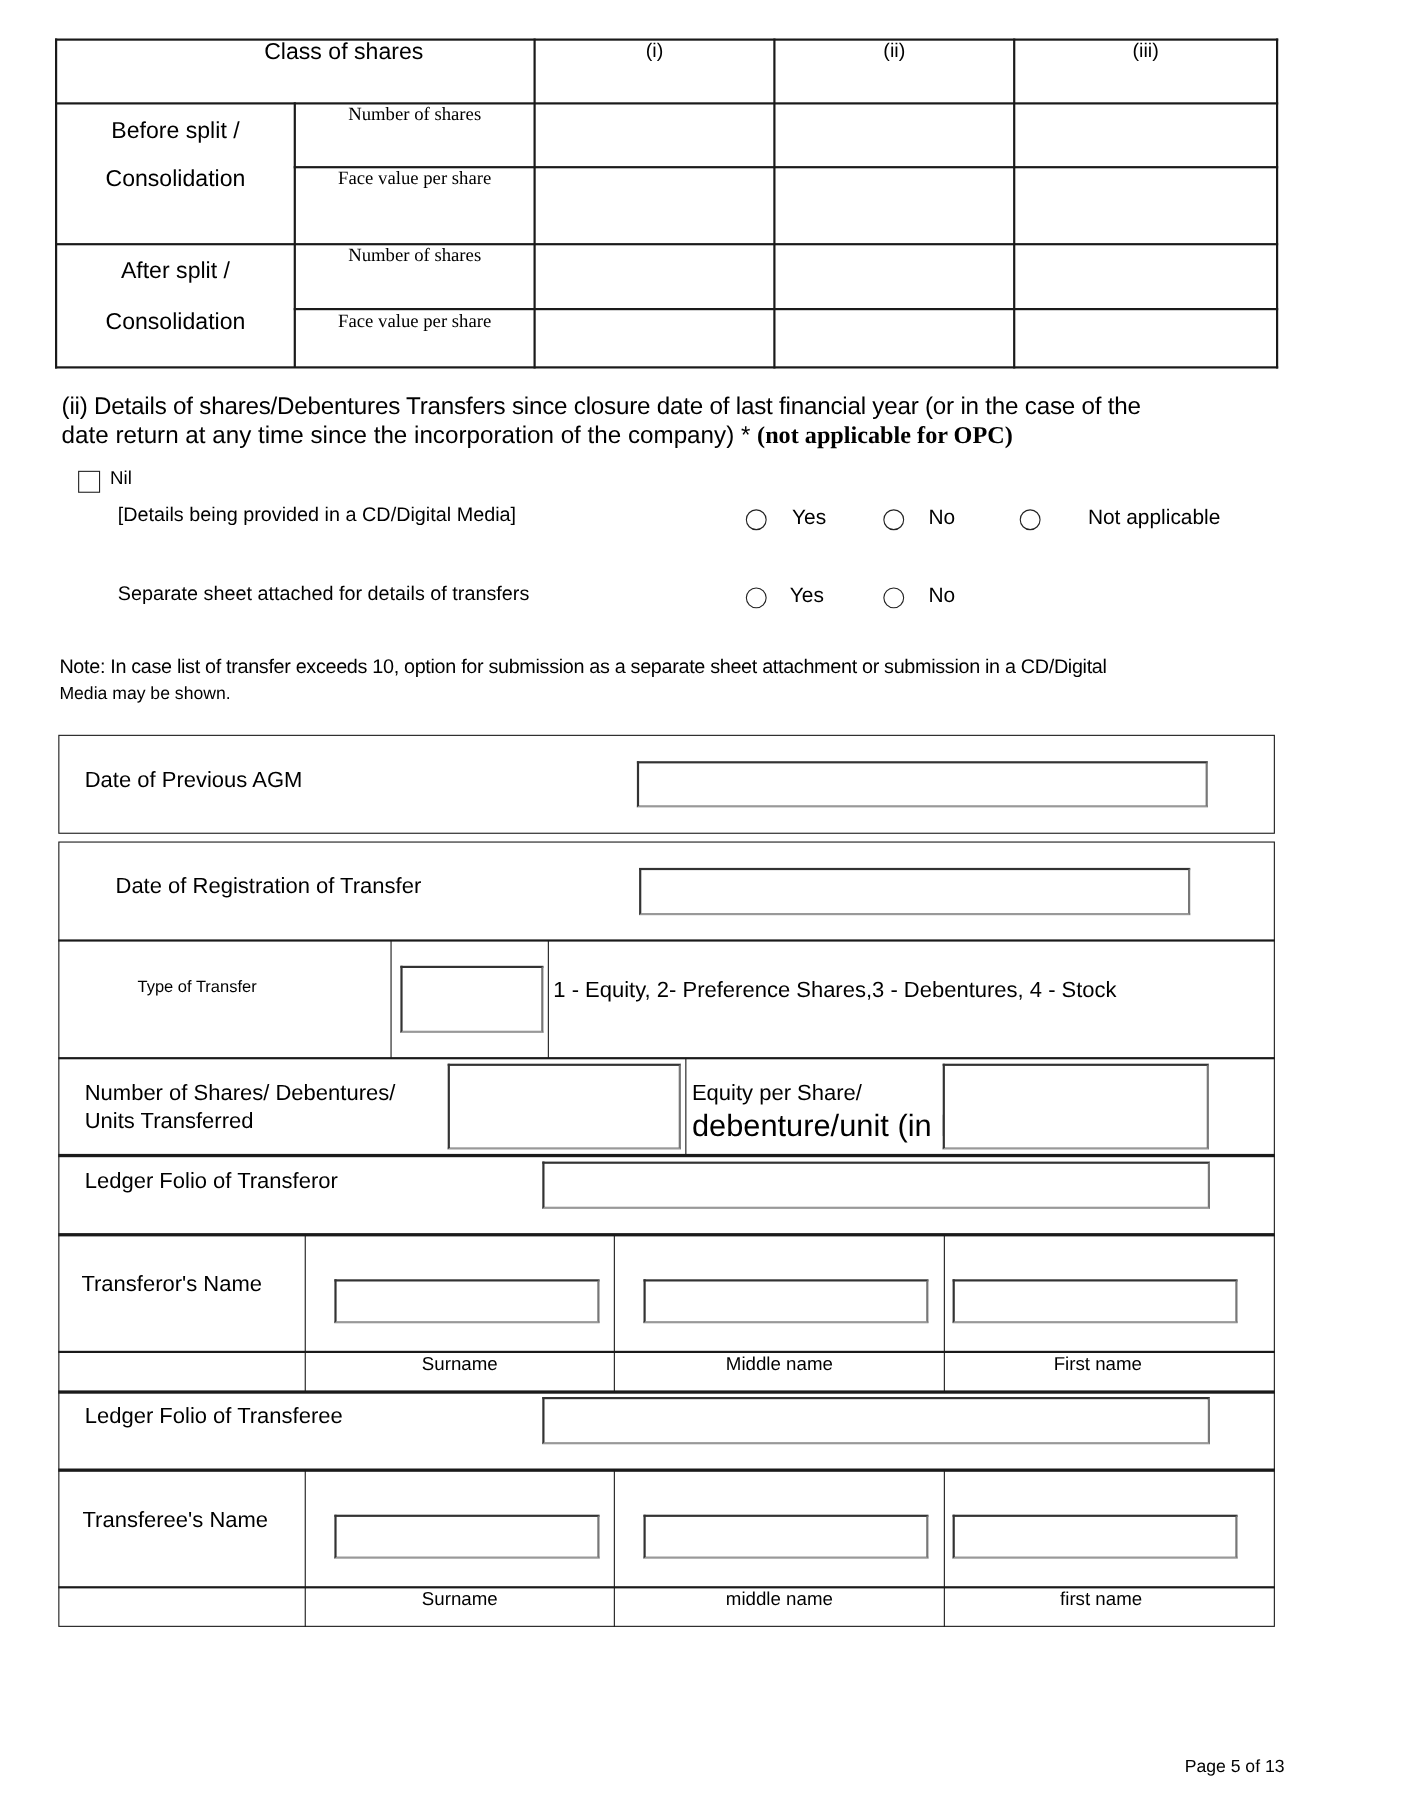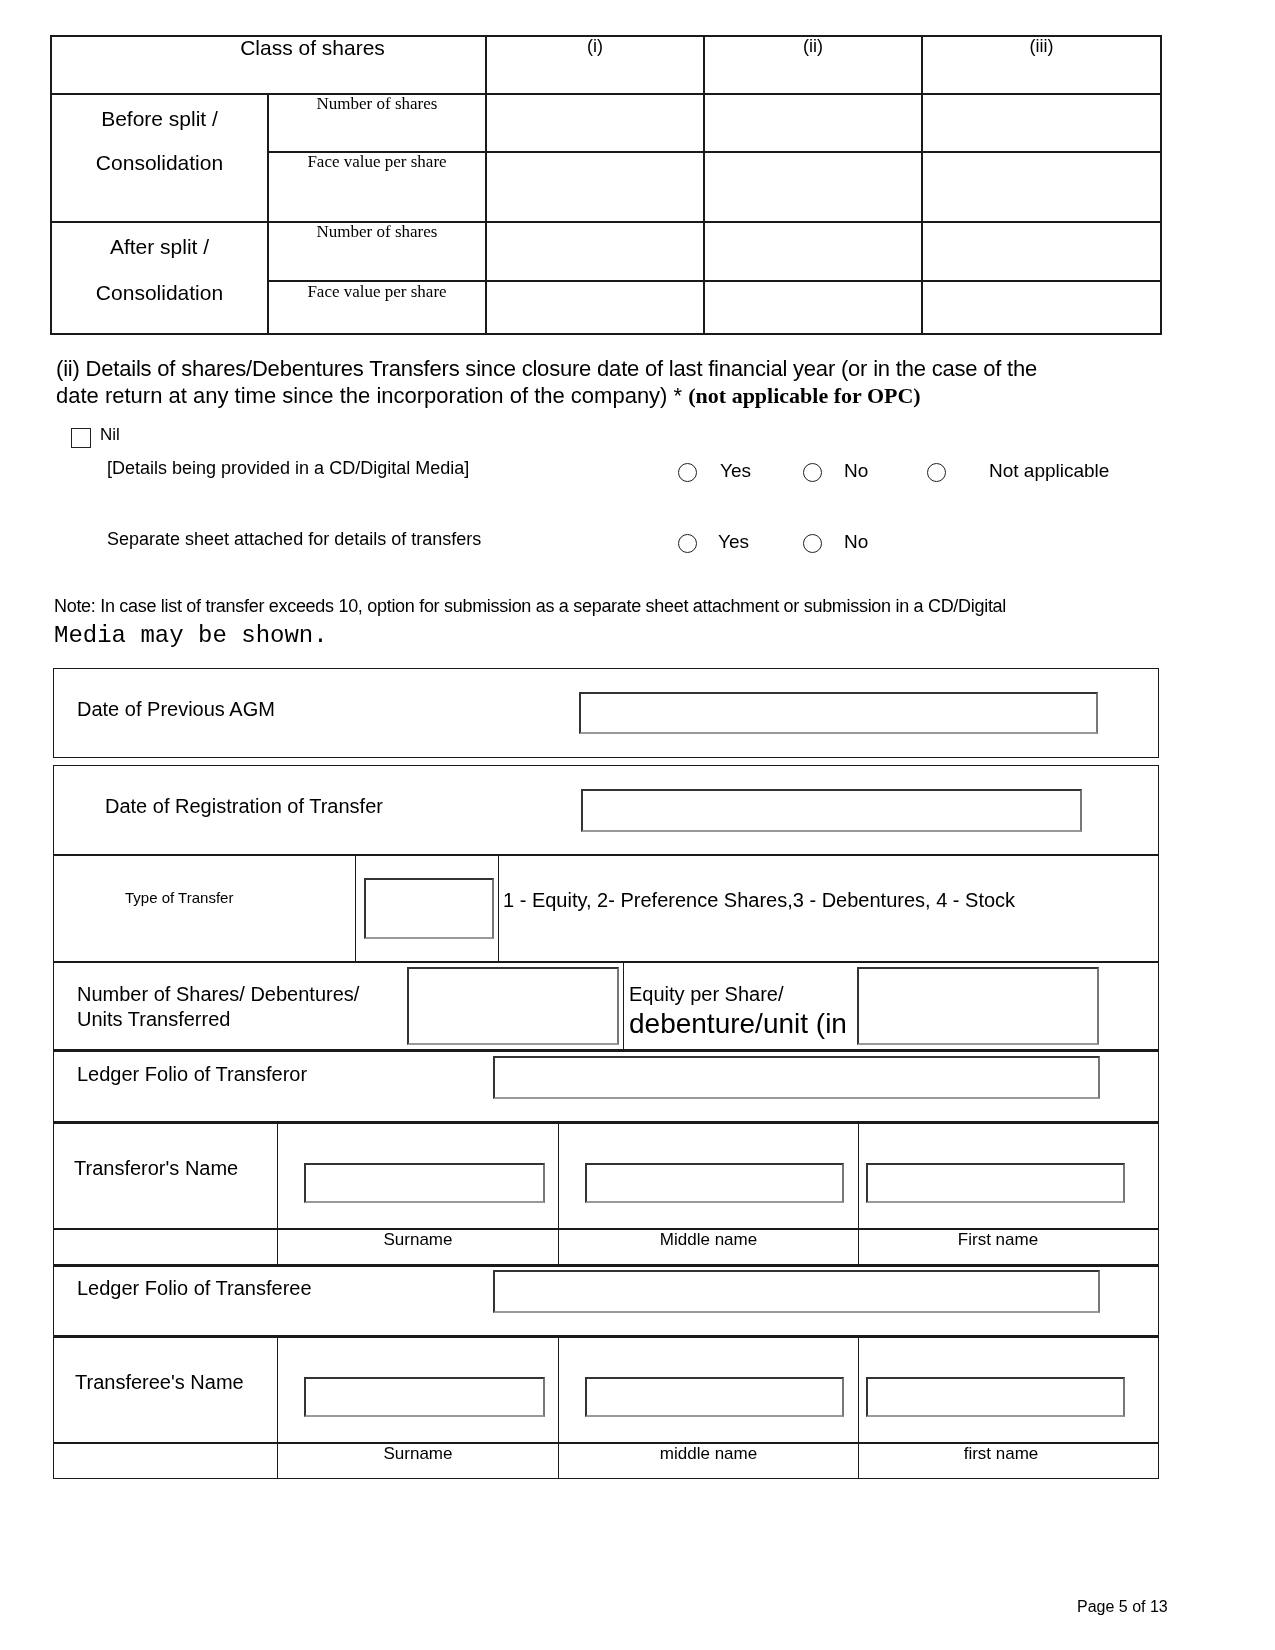--- a/index.html
+++ b/index.html
@@ -82,21 +82,21 @@
   <div class="radio" style="left:927px;top:463px;"></div>
   <div class="txt sans" style="left:969px;top:460px;font-size:19px;margin-left:20px;">Not applicable</div>
 
   <div class="txt sans" style="left:107px;top:529px;font-size:18px;">Separate sheet attached for details of transfers</div>
   <div class="radio" style="left:678px;top:534px;"></div>
   <div class="txt sans" style="left:718px;top:531px;font-size:19px;">Yes</div>
   <div class="radio" style="left:803px;top:534px;"></div>
   <div class="txt sans" style="left:844px;top:531px;font-size:19px;">No</div>
 
   <div class="txt sans" style="left:54px;top:596px;font-size:18px;letter-spacing:-0.3px;">Note: In case list of transfer exceeds 10, option for submission as a separate sheet attachment or submission in a CD/Digital</div>
-  <div class="txt sans" style="left:54px;top:622px;font-size:24px;font-family:Liberation Mono, monospace;">Media may be shown.</div>
+  <div class="txt sans" style="left:54px;top:622px;font-size:16px;">Media may be shown.</div>
 </div>
 
 <div>
   <div class="abs" style="left:53px;top:668px;width:1106px;height:90px;border:1.5px solid #1a1a1a;box-sizing:border-box;"></div>
   <div class="txt sans" style="left:77px;top:698px;font-size:20px;">Date of Previous AGM</div>
   <div class="box" style="left:579px;top:692px;width:519px;height:42px;"></div>
 </div>
 
 <div>
 

